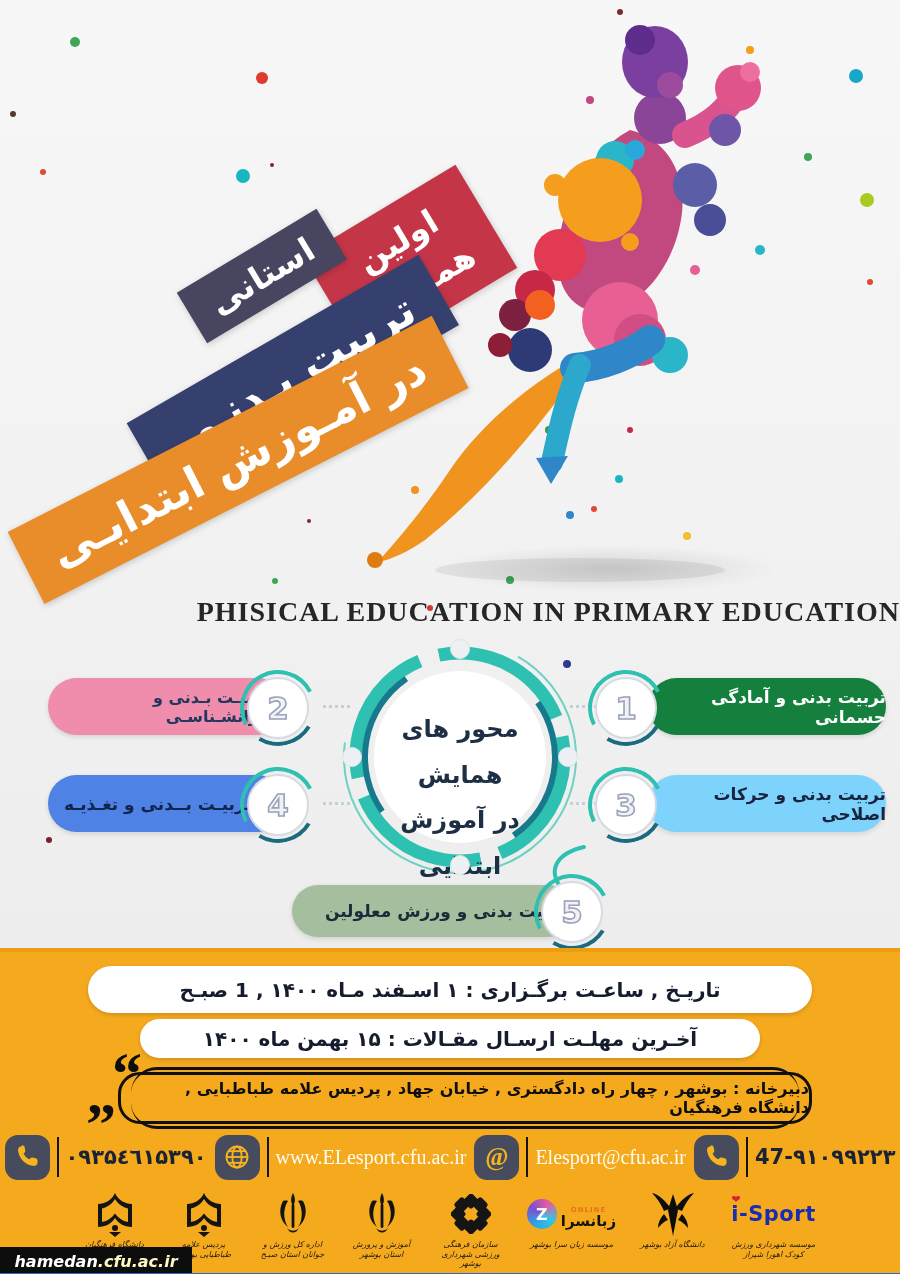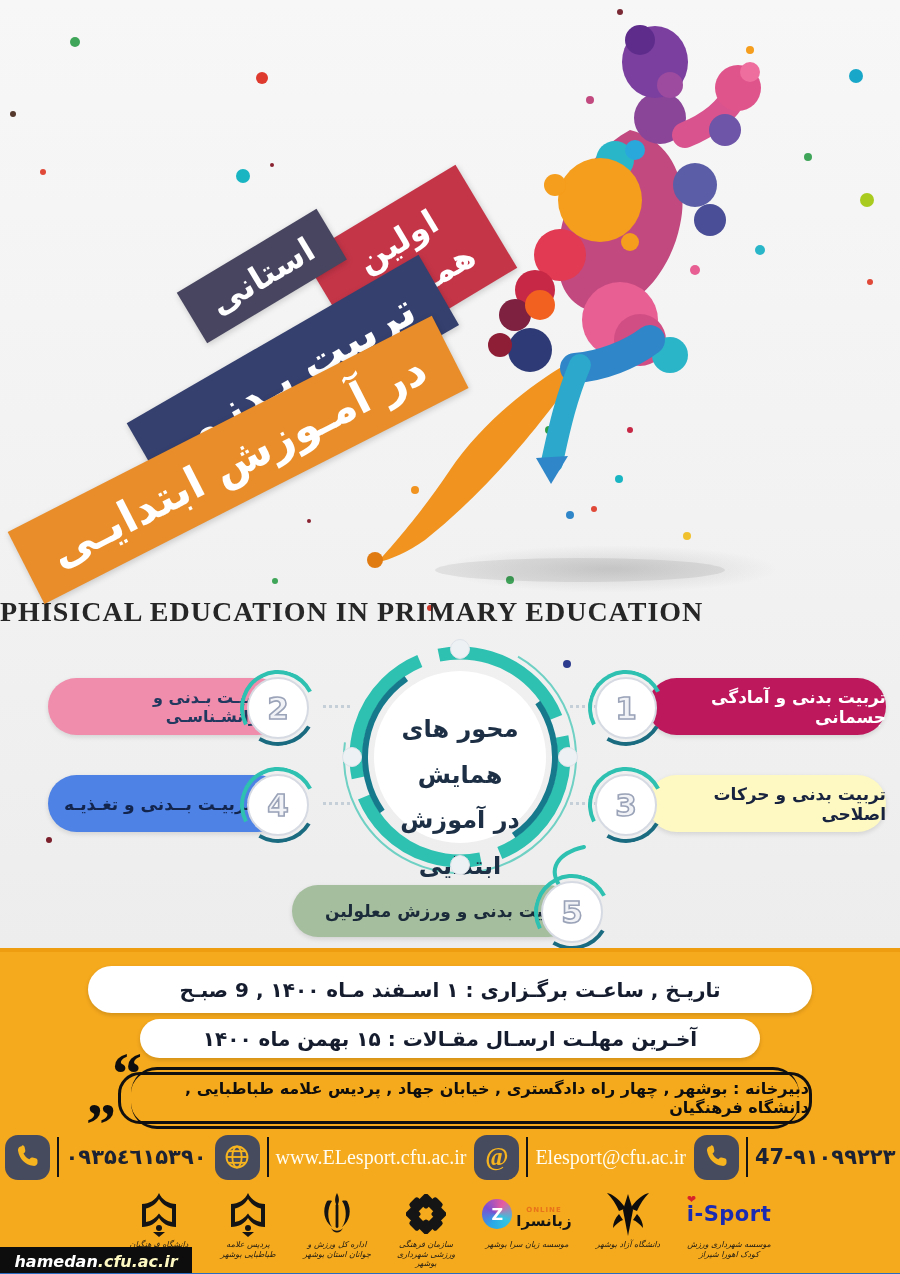--- a/index.html
+++ b/index.html
@@ -18,38 +18,38 @@
          white-space:nowrap;box-shadow:0 2px 6px rgba(0,0,0,.18);}
   .strip-red{left:410px;top:262px;transform:translate(-50%,-50%) rotate(-31deg);
              background:#C53548;font-size:33px;line-height:1.45;padding:12px 14px;width:150px;}
   .strip-slate{left:262px;top:276px;transform:translate(-50%,-50%) rotate(-31deg);
              background:#47455F;font-size:33px;padding:10px 24px;}
   .strip-navy{left:293px;top:374px;transform:translate(-50%,-50%) rotate(-30deg);
              background:#35406F;font-size:44px;padding:15px 32px;}
   .strip-orange{left:238px;top:460px;transform:translate(-50%,-50%) rotate(-27deg);
              background:#E88D2A;font-size:44px;padding:15px 30px;}
   
-  .title-en{position:absolute;left:0;top:596px;width:900px;text-align:left;z-index:6;
+  .title-en{position:absolute;left:0;top:596px;width:900px;text-align:right;z-index:6;
             font-family:"Liberation Serif",serif;font-size:28px;font-weight:600;color:#262626;
             letter-spacing:1px;}
   
   .hub-svg{position:absolute;left:310px;top:607px;width:300px;height:300px;z-index:8;}
   .hub-text{position:absolute;left:360px;top:707px;width:200px;z-index:9;direction:rtl;
             text-align:center;font-weight:bold;color:#1C2F45;font-size:24px;line-height:1.9;}
   .node{position:absolute;width:18px;height:18px;border-radius:50%;background:#eef1f4;
         border:1px solid #dde3e9;z-index:9;transform:translate(-50%,-50%);}
   .connector{position:absolute;width:27px;border-top:3px dotted #c4cfd8;z-index:8;}
   .hook-svg{position:absolute;left:538px;top:843px;width:52px;height:50px;z-index:8;}
   
   .pill{position:absolute;height:57px;border-radius:30px;display:flex;align-items:center;
         justify-content:center;direction:rtl;font-weight:bold;z-index:8;
         box-shadow:0 2px 5px rgba(0,0,0,.12);}
-  .pill-1{left:648px;top:678px;width:220px;background:#be185d;color:#ffffff;font-size:17px;padding-left:18px;}
+  .pill-1{left:648px;top:678px;width:220px;background:#15803d;color:#ffffff;font-size:17px;padding-left:18px;}
   .pill-2{left:48px; top:678px;width:220px;background:#F08CAC;color:#22395F;font-size:16px;padding-right:18px;}
-  .pill-3{left:648px;top:775px;width:220px;background:#fef9c3;color:#17233F;font-size:17px;padding-left:18px;}
+  .pill-3{left:648px;top:775px;width:220px;background:#7dd3fc;color:#17233F;font-size:17px;padding-left:18px;}
   .pill-4{left:48px; top:775px;width:220px;background:#4E82E5;color:#13254D;font-size:17px;padding-right:18px;}
   .pill-5{left:292px;top:885px;width:256px;height:52px;background:#A5BE9E;color:#1C2B3A;font-size:17px;padding-left:26px;}
   .badge{position:absolute;width:58px;height:58px;border-radius:50%;background:#fff;
          border:2px solid #d6dae2;display:flex;align-items:center;justify-content:center;z-index:10;
          font-size:31px;font-weight:bold;color:#f0f2f6;-webkit-text-stroke:1.6px #9aa3b8;
          text-shadow:0 0 1px #aab;}
   .badge::before{content:'';position:absolute;inset:-9px;border-radius:50%;
          border:4px solid transparent;border-top-color:#2EC0B0;border-left-color:#2EC0B0;
          transform:rotate(18deg);}
   .badge::after{content:'';position:absolute;inset:-9px;border-radius:50%;
@@ -239,21 +239,21 @@
   <div class="pill pill-3">تربیت بدنی و حرکات اصلاحی</div>
   <div class="pill pill-4">تربیـت بــدنی و تغـذیـه</div>
   <div class="pill pill-5">تربیت بدنی و ورزش معلولین</div>
   <div class="badge badge-1">1</div>
   <div class="badge badge-2">2</div>
   <div class="badge badge-3">3</div>
   <div class="badge badge-4">4</div>
   <div class="badge badge-5">5</div>
 
   <div class="yellow">
-    <div class="info-pill info-1">تاریـخ , ساعـت برگـزاری : ۱ اسـفند مـاه ۱۴۰۰ , 9 صبـح</div>
+    <div class="info-pill info-1">تاریـخ , ساعـت برگـزاری : ۱ اسـفند مـاه ۱۴۰۰ , 1 صبـح</div>
     <div class="info-pill info-2">آخـرین مهلـت ارسـال مقـالات : ۱۵ بهمن ماه ۱۴۰۰</div>
     <span class="quote quote-open">“</span>
     <div class="secretariat">دبیرخانه : بوشهر , چهار راه دادگستری , خیابان جهاد , پردیس علامه طباطبایی , دانشگاه فرهنگیان</div>
     <span class="quote quote-close">”</span>
 
     <div class="contact-bar">
       <div class="contact-item">
         <span class="contact-icon">
           <svg viewBox="0 0 24 24">
               <path d="M7 3 C5 3 4 5 4.4 7 C5.5 13.5 10.5 18.5 17 19.6 C19 20 21 19 21 17 L21 15 C21 14 20.3 13.2 19.3 13 L16.8 12.5 C16 12.3 15.2 12.6 14.7 13.2 L14 14 C11.7 12.9 10.1 11.3 9 9 L9.8 8.3 C10.4 7.8 10.7 7 10.5 6.2 L10 3.7 C9.8 2.7 9 2 8 2 Z" fill="#F6B41F"></path>
@@ -317,21 +317,33 @@
       <div class="logo-item">
         <span class="logo-glyph">
           <svg width="36" height="44" viewBox="0 0 36 44" fill="#141414">
               <path d="M18 1 C15.5 6 15.5 10 18 14 C20.5 10 20.5 6 18 1 Z"></path>
               <rect x="16.6" y="12" width="2.8" height="24" rx="1.4"></rect>
               <path d="M8 9 C3 18 5 29 13 35 C8 28 8 16 13 9 C11.4 8.4 9.6 8.6 8 9 Z"></path>
               <path d="M28 9 C33 18 31 29 23 35 C28 28 28 16 23 9 C24.6 8.4 26.4 8.6 28 9 Z"></path>
               <path d="M12 36 C15 39.5 21 39.5 24 36 C21 42 15 42 12 36 Z"></path>
             </svg>
         </span>
-        <span class="logo-caption">اداره کل ورزش و جوانان استان بوشهر</span>
+        <span class="logo-caption">اداره کل ورزش و جوانان استان صبـح</span>
+      </div>
+      <div class="logo-item">
+        <span class="logo-glyph">
+          <svg width="36" height="44" viewBox="0 0 36 44" fill="#141414">
+              <path d="M18 1 C15.5 6 15.5 10 18 14 C20.5 10 20.5 6 18 1 Z"></path>
+              <rect x="16.6" y="12" width="2.8" height="24" rx="1.4"></rect>
+              <path d="M8 9 C3 18 5 29 13 35 C8 28 8 16 13 9 C11.4 8.4 9.6 8.6 8 9 Z"></path>
+              <path d="M28 9 C33 18 31 29 23 35 C28 28 28 16 23 9 C24.6 8.4 26.4 8.6 28 9 Z"></path>
+              <path d="M12 36 C15 39.5 21 39.5 24 36 C21 42 15 42 12 36 Z"></path>
+            </svg>
+        </span>
+        <span class="logo-caption">آموزش و پرورش استان بوشهر</span>
       </div>
       <div class="logo-item">
         <span class="logo-glyph">
           <svg width="40" height="40" viewBox="0 0 40 40" fill="#151515">
             <rect x="-6" y="-6" width="12" height="12" rx="2.5" transform="translate(33,20) rotate(45)"></rect>
             <rect x="-6" y="-6" width="12" height="12" rx="2.5" transform="translate(29.2,29.2) rotate(45)"></rect>
             <rect x="-6" y="-6" width="12" height="12" rx="2.5" transform="translate(20,33) rotate(45)"></rect>
             <rect x="-6" y="-6" width="12" height="12" rx="2.5" transform="translate(10.8,29.2) rotate(45)"></rect>
             <rect x="-6" y="-6" width="12" height="12" rx="2.5" transform="translate(7,20) rotate(45)"></rect>
             <rect x="-6" y="-6" width="12" height="12" rx="2.5" transform="translate(10.8,10.8) rotate(45)"></rect>

